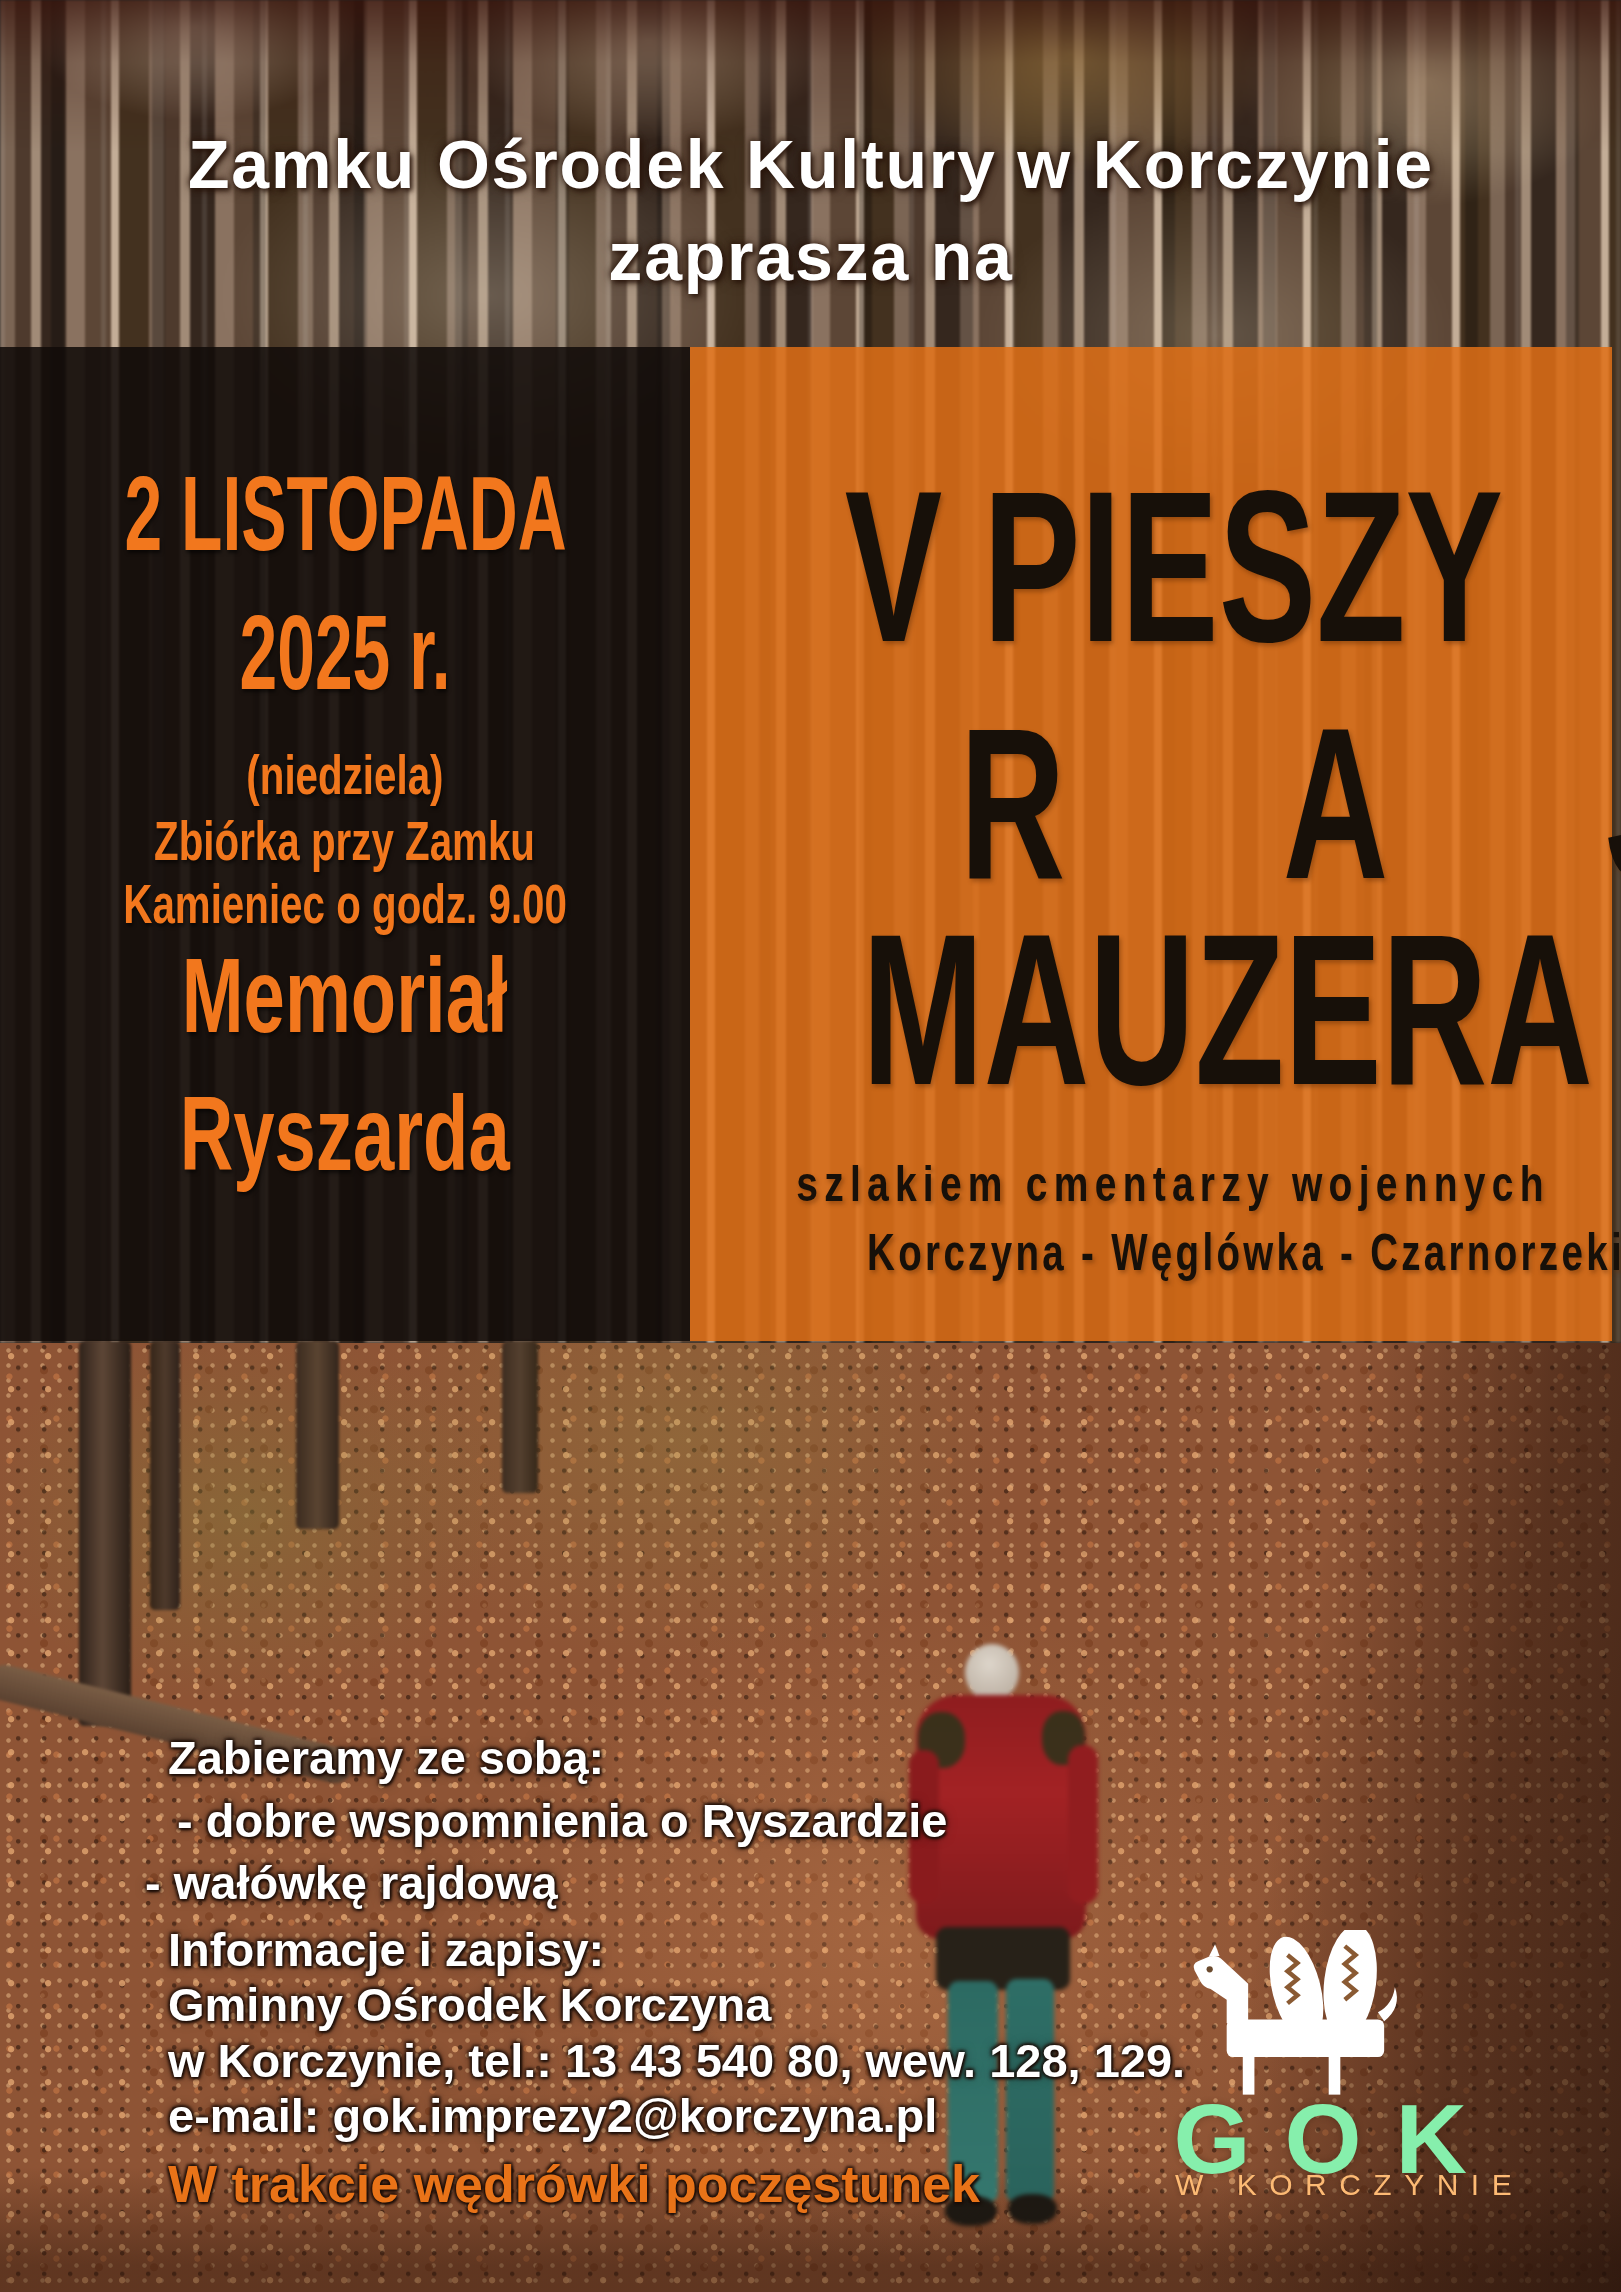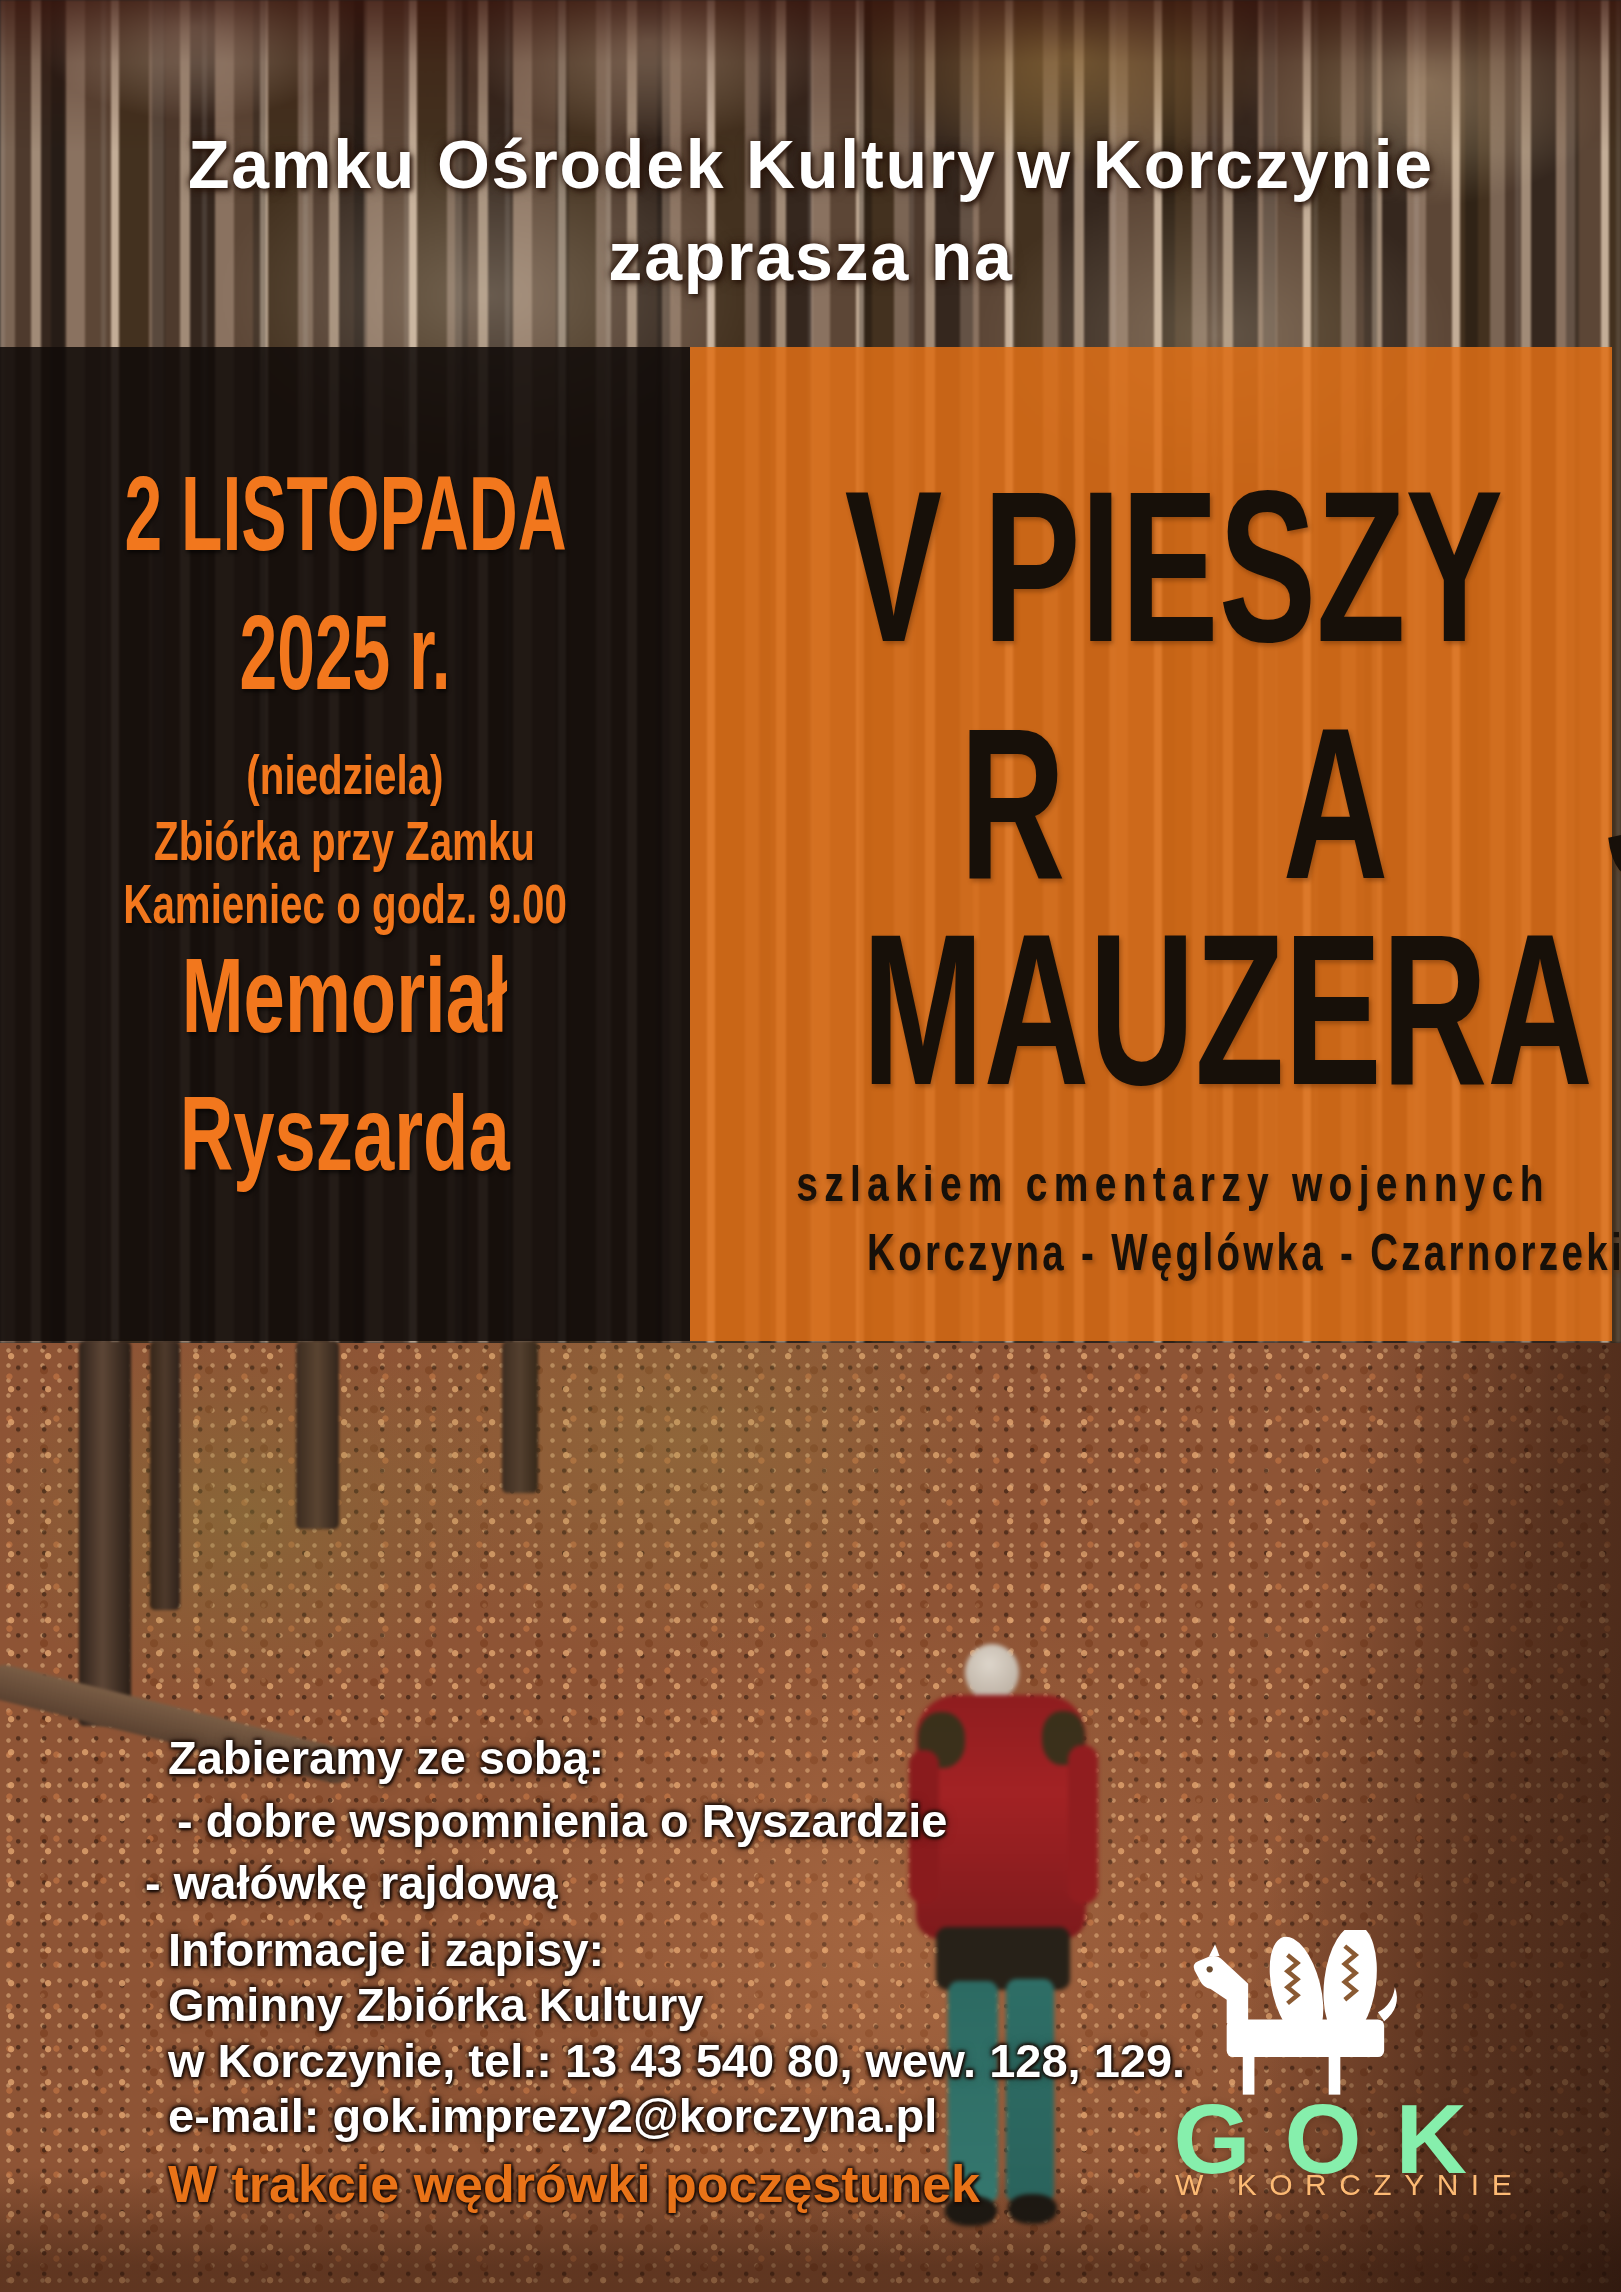--- a/index.html
+++ b/index.html
@@ -129,21 +129,21 @@
     <div class="pline" style="top:349px;"><span class="cx blk f240" style="transform:scaleX(.68);letter-spacing:134px;">R A J D</span></div>
     <div class="pline" style="top:555px;"><span class="cx blk f240" style="transform:scaleX(.68);">MAUZERA</span></div>
     <div class="pline" style="top:812px;"><span class="cx blk f56" style="transform:scaleX(.78);letter-spacing:8px;">szlakiem cmentarzy wojennych</span></div>
     <div class="pline" style="top:879px;margin-left:44px;"><span class="cx blk f58" style="transform:scaleX(.74);letter-spacing:4.5px;">Korczyna - Węglówka - Czarnorzeki</span></div>
   </div>
 
   <div class="abs bline" style="top:1734px;">Zabieramy ze sobą:</div>
   <div class="abs bline" style="top:1797px;left:145px;margin-left:32px;">- dobre wspomnienia o Ryszardzie</div>
   <div class="abs bline" style="top:1859px;left:145px;">- wałówkę rajdową</div>
   <div class="abs bline" style="top:1926px;">Informacje i zapisy:</div>
-  <div class="abs bline" style="top:1981px;">Gminny Zbiórka Kultury</div>
+  <div class="abs bline" style="top:1981px;">Gminny Ośrodek Korczyna</div>
   <div class="abs bline" style="top:2037px;">w Korczynie, tel.: 13 43 540 80, wew. 128, 129.</div>
   <div class="abs bline" style="top:2092px;">e-mail: gok.imprezy2@korczyna.pl</div>
   <div class="abs bline note-org" style="top:2158px;">W trakcie wędrówki poczęstunek</div>
 
   <div class="abs" style="left:1160px;top:1930px;width:376px;height:296px;">
     <svg width="278" height="170" viewBox="0 0 310 190" style="position:absolute;left:27px;top:0;">
       <g fill="#ffffff">
         <ellipse cx="122" cy="66" rx="27" ry="60" transform="rotate(-14 122 66)"></ellipse>
         <ellipse cx="182" cy="58" rx="29" ry="64" transform="rotate(7 182 58)"></ellipse>
       </g>

